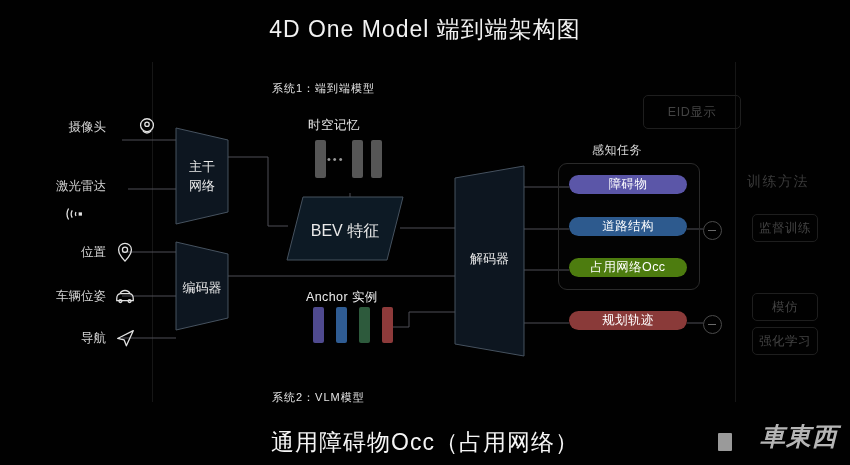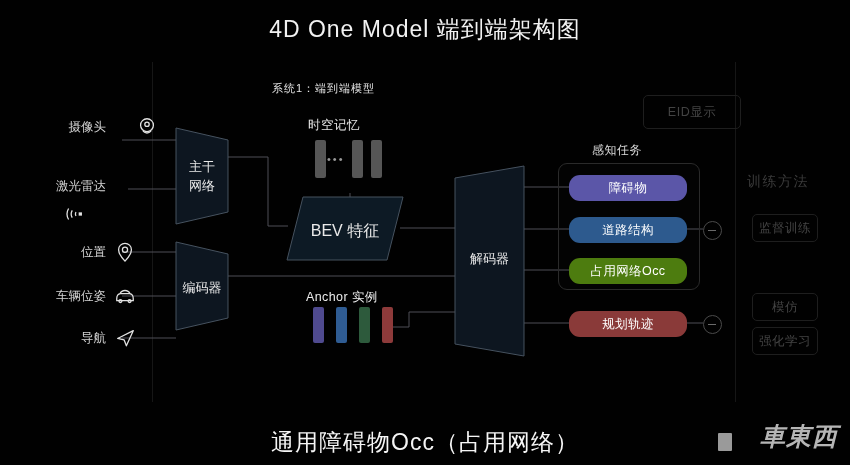--- a/index.html
+++ b/index.html
@@ -147,21 +147,21 @@
     left: 558px; top: 163px;
     width: 140px; height: 125px;
     border: 1px solid #2a2a2a;
     border-radius: 9px;
     background: rgba(255,255,255,0.012);
   }
   .task-box {
     position: absolute;
     left: 569px;
     width: 118px;
-    height: 26px;
+    height: 19px;
     border-radius: 11px;
     display: flex;
     align-items: center;
     justify-content: center;
     font-size: 12.5px;
     color: #ffffff;
     letter-spacing: .4px;
     z-index: 5;
   }
 
@@ -227,20 +227,21 @@
 </style>
 </head>
 <body>
 
 <div class="stage">
 
   <div class="main-title">4D One Model 端到端架构图</div>
   <div class="bottom-title">通用障碍物Occ（占用网络）</div>
 
   <div class="sys-label" id="sys1-label">系统1：端到端模型</div>
+  <div class="sys-label" id="sys2-label">系统2：VLM模型</div>
 
   <div class="faint-sep" style="left:152px; top:62px; height:340px;"></div>
   <div class="faint-sep" style="left:735px; top:62px; height:340px;"></div>
 
   <svg class="wires" width="850" height="465">
     <g stroke="#4e4e57" stroke-width="1" fill="none">
 
       <path d="M122,140 H176"></path>
       <path d="M128,189 H176"></path>
 

